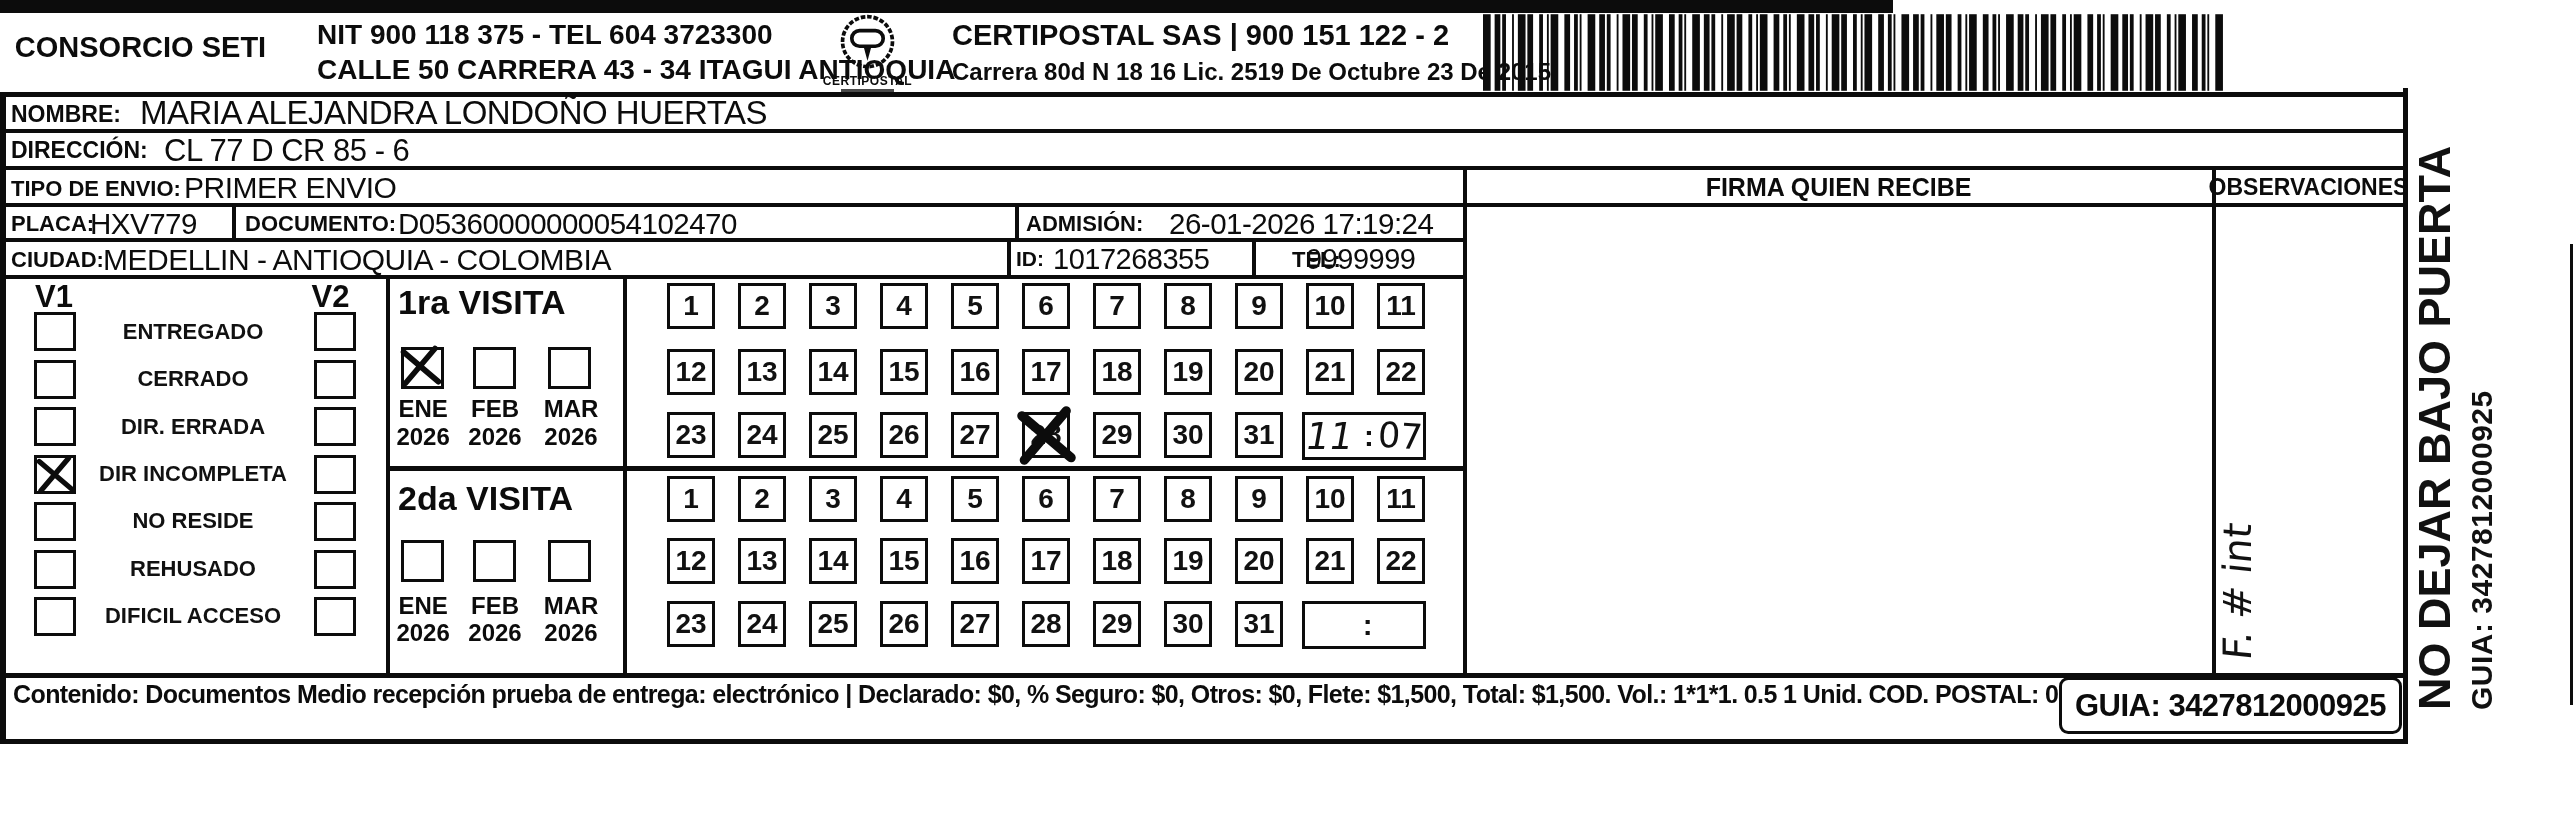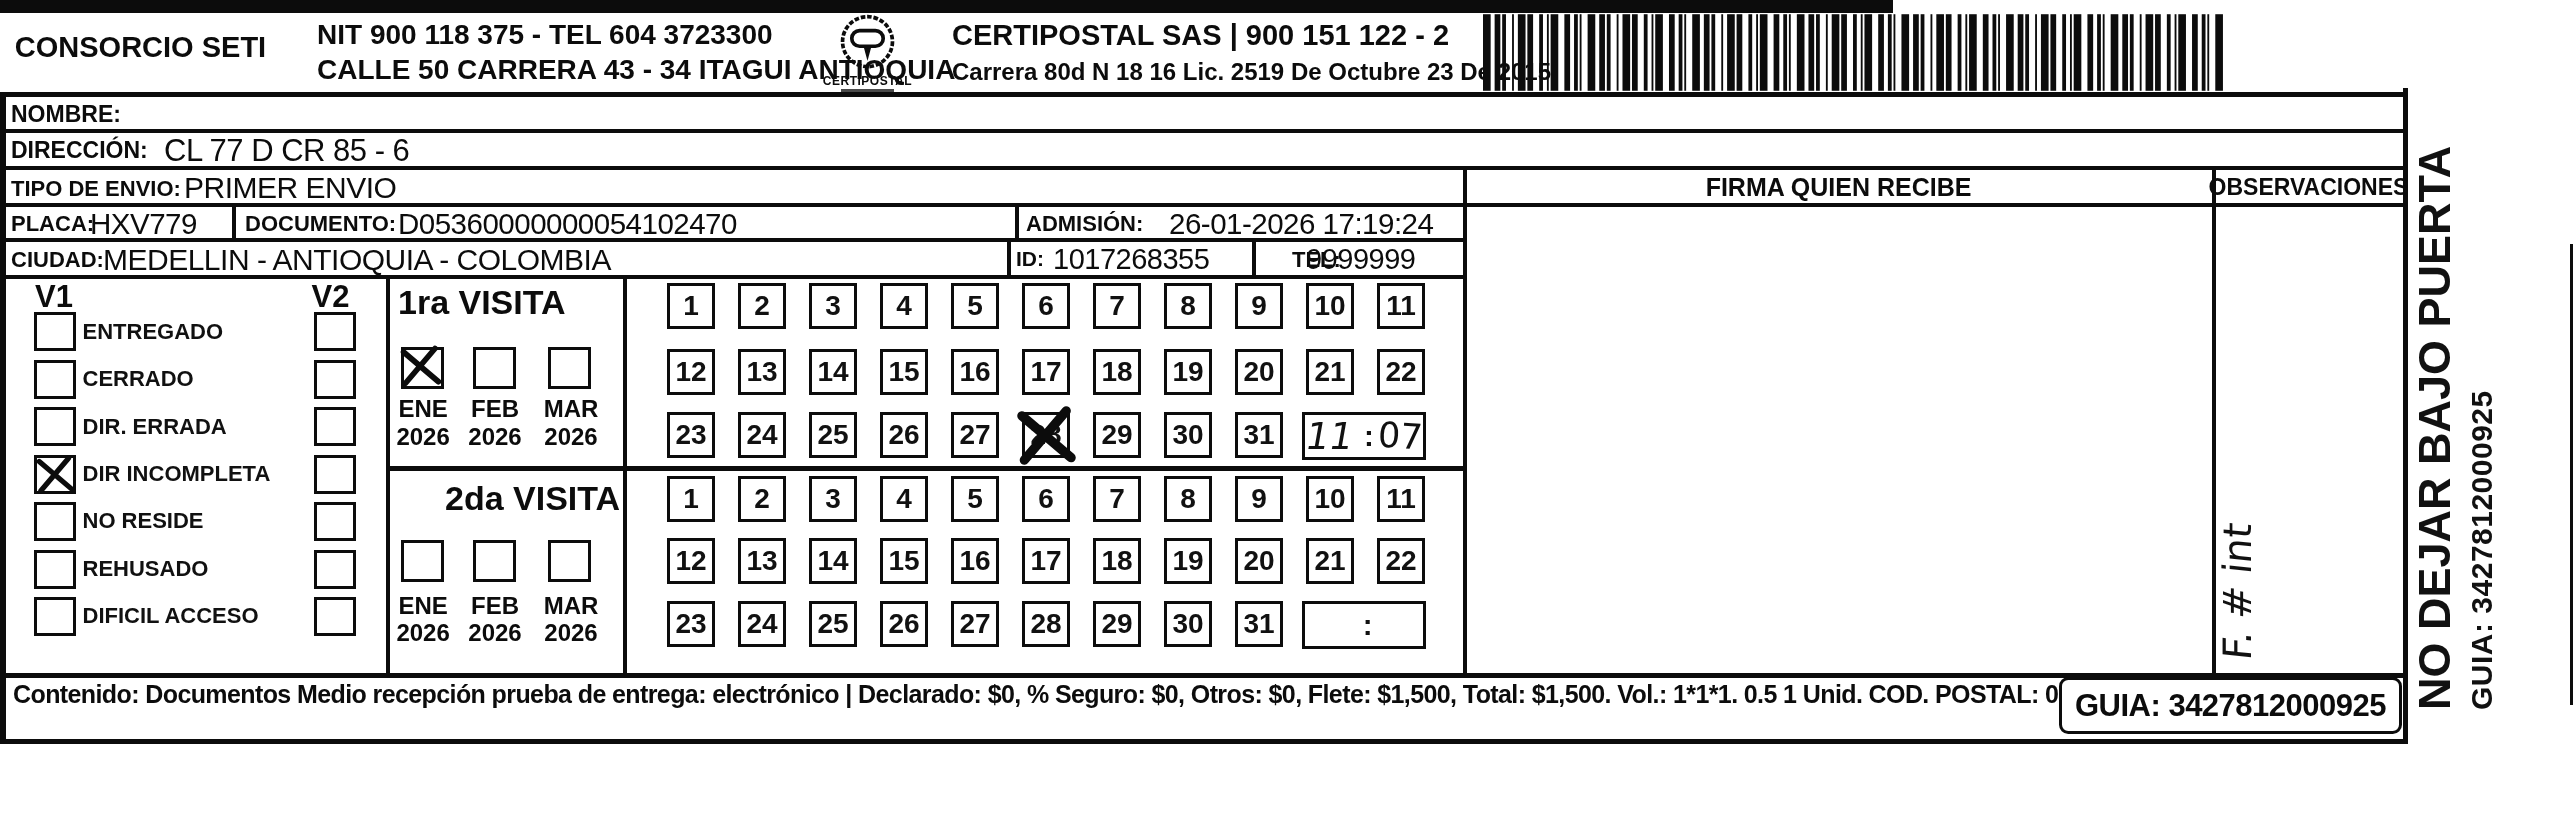--- a/index.html
+++ b/index.html
@@ -15,21 +15,21 @@
   
   .cbox{position:absolute;width:42px;height:39px;border:3.7px solid #0c0c0c;box-sizing:border-box;background:#fff;}
   .mbox{position:absolute;width:43px;height:42px;border:3.7px solid #0c0c0c;box-sizing:border-box;background:#fff;}
   .day{position:absolute;width:48px;height:46px;border:3.7px solid #0c0c0c;box-sizing:border-box;
        display:flex;align-items:center;justify-content:center;font-size:28px;font-weight:700;background:#fff;}
   .timebox{position:absolute;width:124px;height:48px;border:3.7px solid #0c0c0c;box-sizing:border-box;
        display:flex;align-items:center;justify-content:center;gap:3.7px;background:#fff;}
   .xm{position:absolute;left:-3.7px;top:-4.6px;width:42px;height:42px;pointer-events:none;}
   .cbox .xm{width:41px;height:39px;left:-1.8px;top:-2.8px;}
   .xm2{position:absolute;left:-9.2px;top:-9.2px;width:61px;height:59px;pointer-events:none;}
-  .opt-label{position:absolute;left:77px;width:221px;font-size:22px;font-weight:700;white-space:nowrap;}
+  .opt-label{position:absolute;left:77px;width:221px;text-align:center;font-size:22px;font-weight:700;white-space:nowrap;}
   .hand{font-family:"DejaVu Sans",sans-serif;font-weight:500;}
   .rot-outer{position:absolute;}
   .rot-inner{position:absolute;left:0;bottom:0;transform-origin:0 100%;transform:rotate(-90deg) translateY(100%);}
   .side-line1{font-size:45px;font-weight:800;letter-spacing:0px;line-height:52px;white-space:nowrap;}
   .side-line2{font-size:30px;font-weight:600;line-height:41px;white-space:nowrap;letter-spacing:0.5px;}
   .guia-box{position:absolute;border:3.7px solid #0c0c0c;border-radius:9.2px;box-sizing:border-box;
             display:flex;align-items:center;justify-content:center;background:#fff;}
   .logo-wrap{position:absolute;width:101px;text-align:center;}
   .hdr-center{display:flex;align-items:center;justify-content:center;position:absolute;}
 </style>
@@ -161,20 +161,21 @@
   <div class="ln" style="left:1015px;top:205px;width:3.7px;height:35px;"></div>
   <div class="ln" style="left:1007px;top:240px;width:3.7px;height:37px;"></div>
   <div class="ln" style="left:1252px;top:240px;width:3.7px;height:37px;"></div>
   <div class="ln" style="left:1463px;top:168px;width:3.7px;height:505px;"></div>
   <div class="ln" style="left:386px;top:277px;width:3.7px;height:397px;"></div>
   <div class="ln" style="left:623px;top:277px;width:3.7px;height:397px;"></div>
   <div class="ln" style="left:2212px;top:168px;width:3.7px;height:505px;"></div>
   <div class="ln" style="left:2570px;top:244px;width:2.8px;height:461px;"></div>
 
   <div class="txt cell-label" style="left:11px;top:101px;font-size:23px;text-align:right;">NOMBRE:</div>
+  <div class="txt val" style="left:140px;top:94px;font-size:33px;">MARIA ALEJANDRA LONDOÑO HUERTAS</div>
 
   <div class="txt cell-label" style="left:11px;top:137px;font-size:23px;">DIRECCIÓN:</div>
   <div class="txt val" style="left:164px;top:133px;font-size:31px;">CL 77 D CR 85 - 6</div>
 
   <div class="txt cell-label" style="left:11px;top:176px;font-size:22px;">TIPO DE ENVIO:</div>
   <div class="txt val" style="left:184px;top:171px;font-size:30px;">PRIMER ENVIO</div>
 
   <div class="txt cell-label" style="left:11px;top:211px;font-size:22px;">PLACA:</div>
   <div class="txt val" style="left:90px;top:207px;font-size:29.5px;">HXV779</div>
   <div class="txt cell-label" style="left:245px;top:211px;font-size:22px;">DOCUMENTO:</div>
@@ -231,21 +232,21 @@
       <div class="txt b" style="left: -0.9px; top: 118px; width: 74px; text-align: center; font-size: 24px;">ENE</div>
       <div class="txt b" style="left: -0.9px; top: 146px; width: 74px; text-align: center; font-size: 24px;">2026</div>
       <div class="mbox" style="left: 86px; top: 70px;"></div>
       <div class="txt b" style="left: 71px; top: 118px; width: 74px; text-align: center; font-size: 24px;">FEB</div>
       <div class="txt b" style="left: 71px; top: 146px; width: 74px; text-align: center; font-size: 24px;">2026</div>
       <div class="mbox" style="left: 161px; top: 70px;"></div>
       <div class="txt b" style="left: 147px; top: 118px; width: 74px; text-align: center; font-size: 24px;">MAR</div>
       <div class="txt b" style="left: 147px; top: 146px; width: 74px; text-align: center; font-size: 24px;">2026</div>
     </div>
   <div class="abs" id="visit2-months" style="left:387px;top:470px;width:236px;height:203px;">
-    <div class="txt b" style="left:11px;top:9.2px;font-size:34px;margin-left:47px;">2da VISITA</div>
+    <div class="txt b" style="left:11px;top:9.2px;font-size:34px;">2da VISITA</div>
   <div class="mbox" style="left: 14px; top: 70px;"></div>
       <div class="txt b" style="left: -0.9px; top: 122px; width: 74px; text-align: center; font-size: 24px;">ENE</div>
       <div class="txt b" style="left: -0.9px; top: 149px; width: 74px; text-align: center; font-size: 24px;">2026</div>
       <div class="mbox" style="left: 86px; top: 70px;"></div>
       <div class="txt b" style="left: 71px; top: 122px; width: 74px; text-align: center; font-size: 24px;">FEB</div>
       <div class="txt b" style="left: 71px; top: 149px; width: 74px; text-align: center; font-size: 24px;">2026</div>
       <div class="mbox" style="left: 161px; top: 70px;"></div>
       <div class="txt b" style="left: 147px; top: 122px; width: 74px; text-align: center; font-size: 24px;">MAR</div>
       <div class="txt b" style="left: 147px; top: 149px; width: 74px; text-align: center; font-size: 24px;">2026</div>
     </div>

